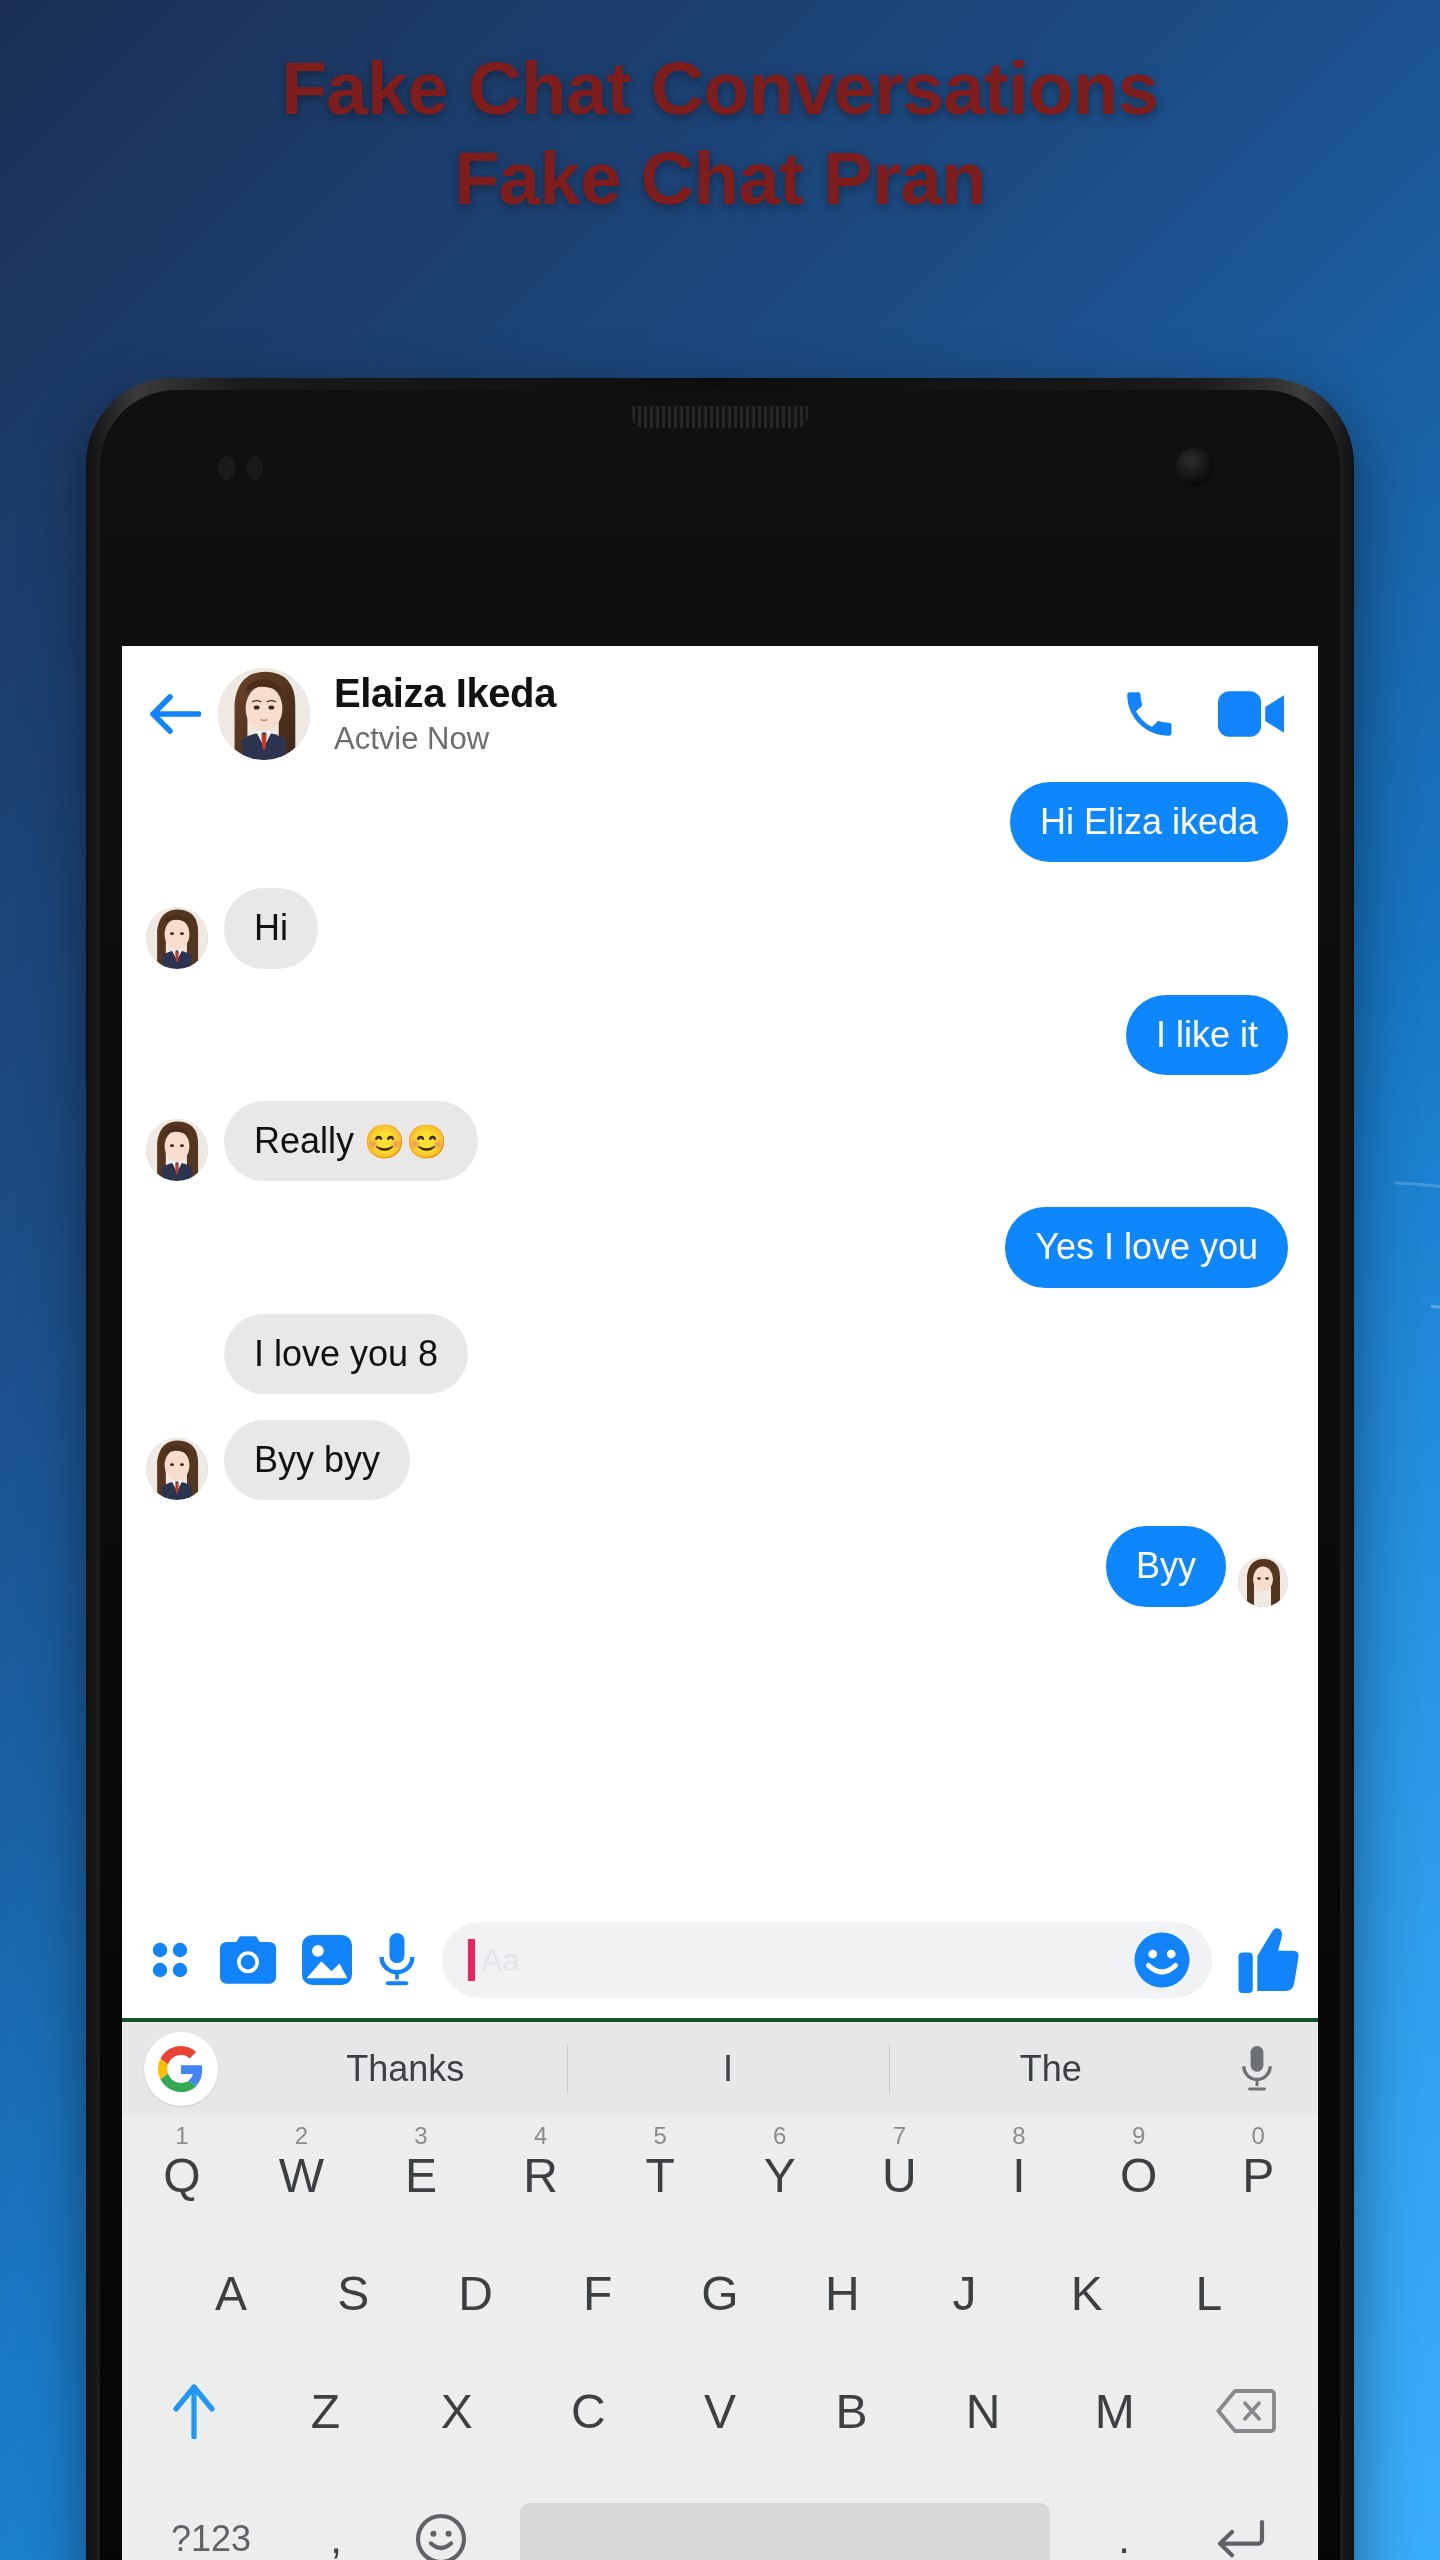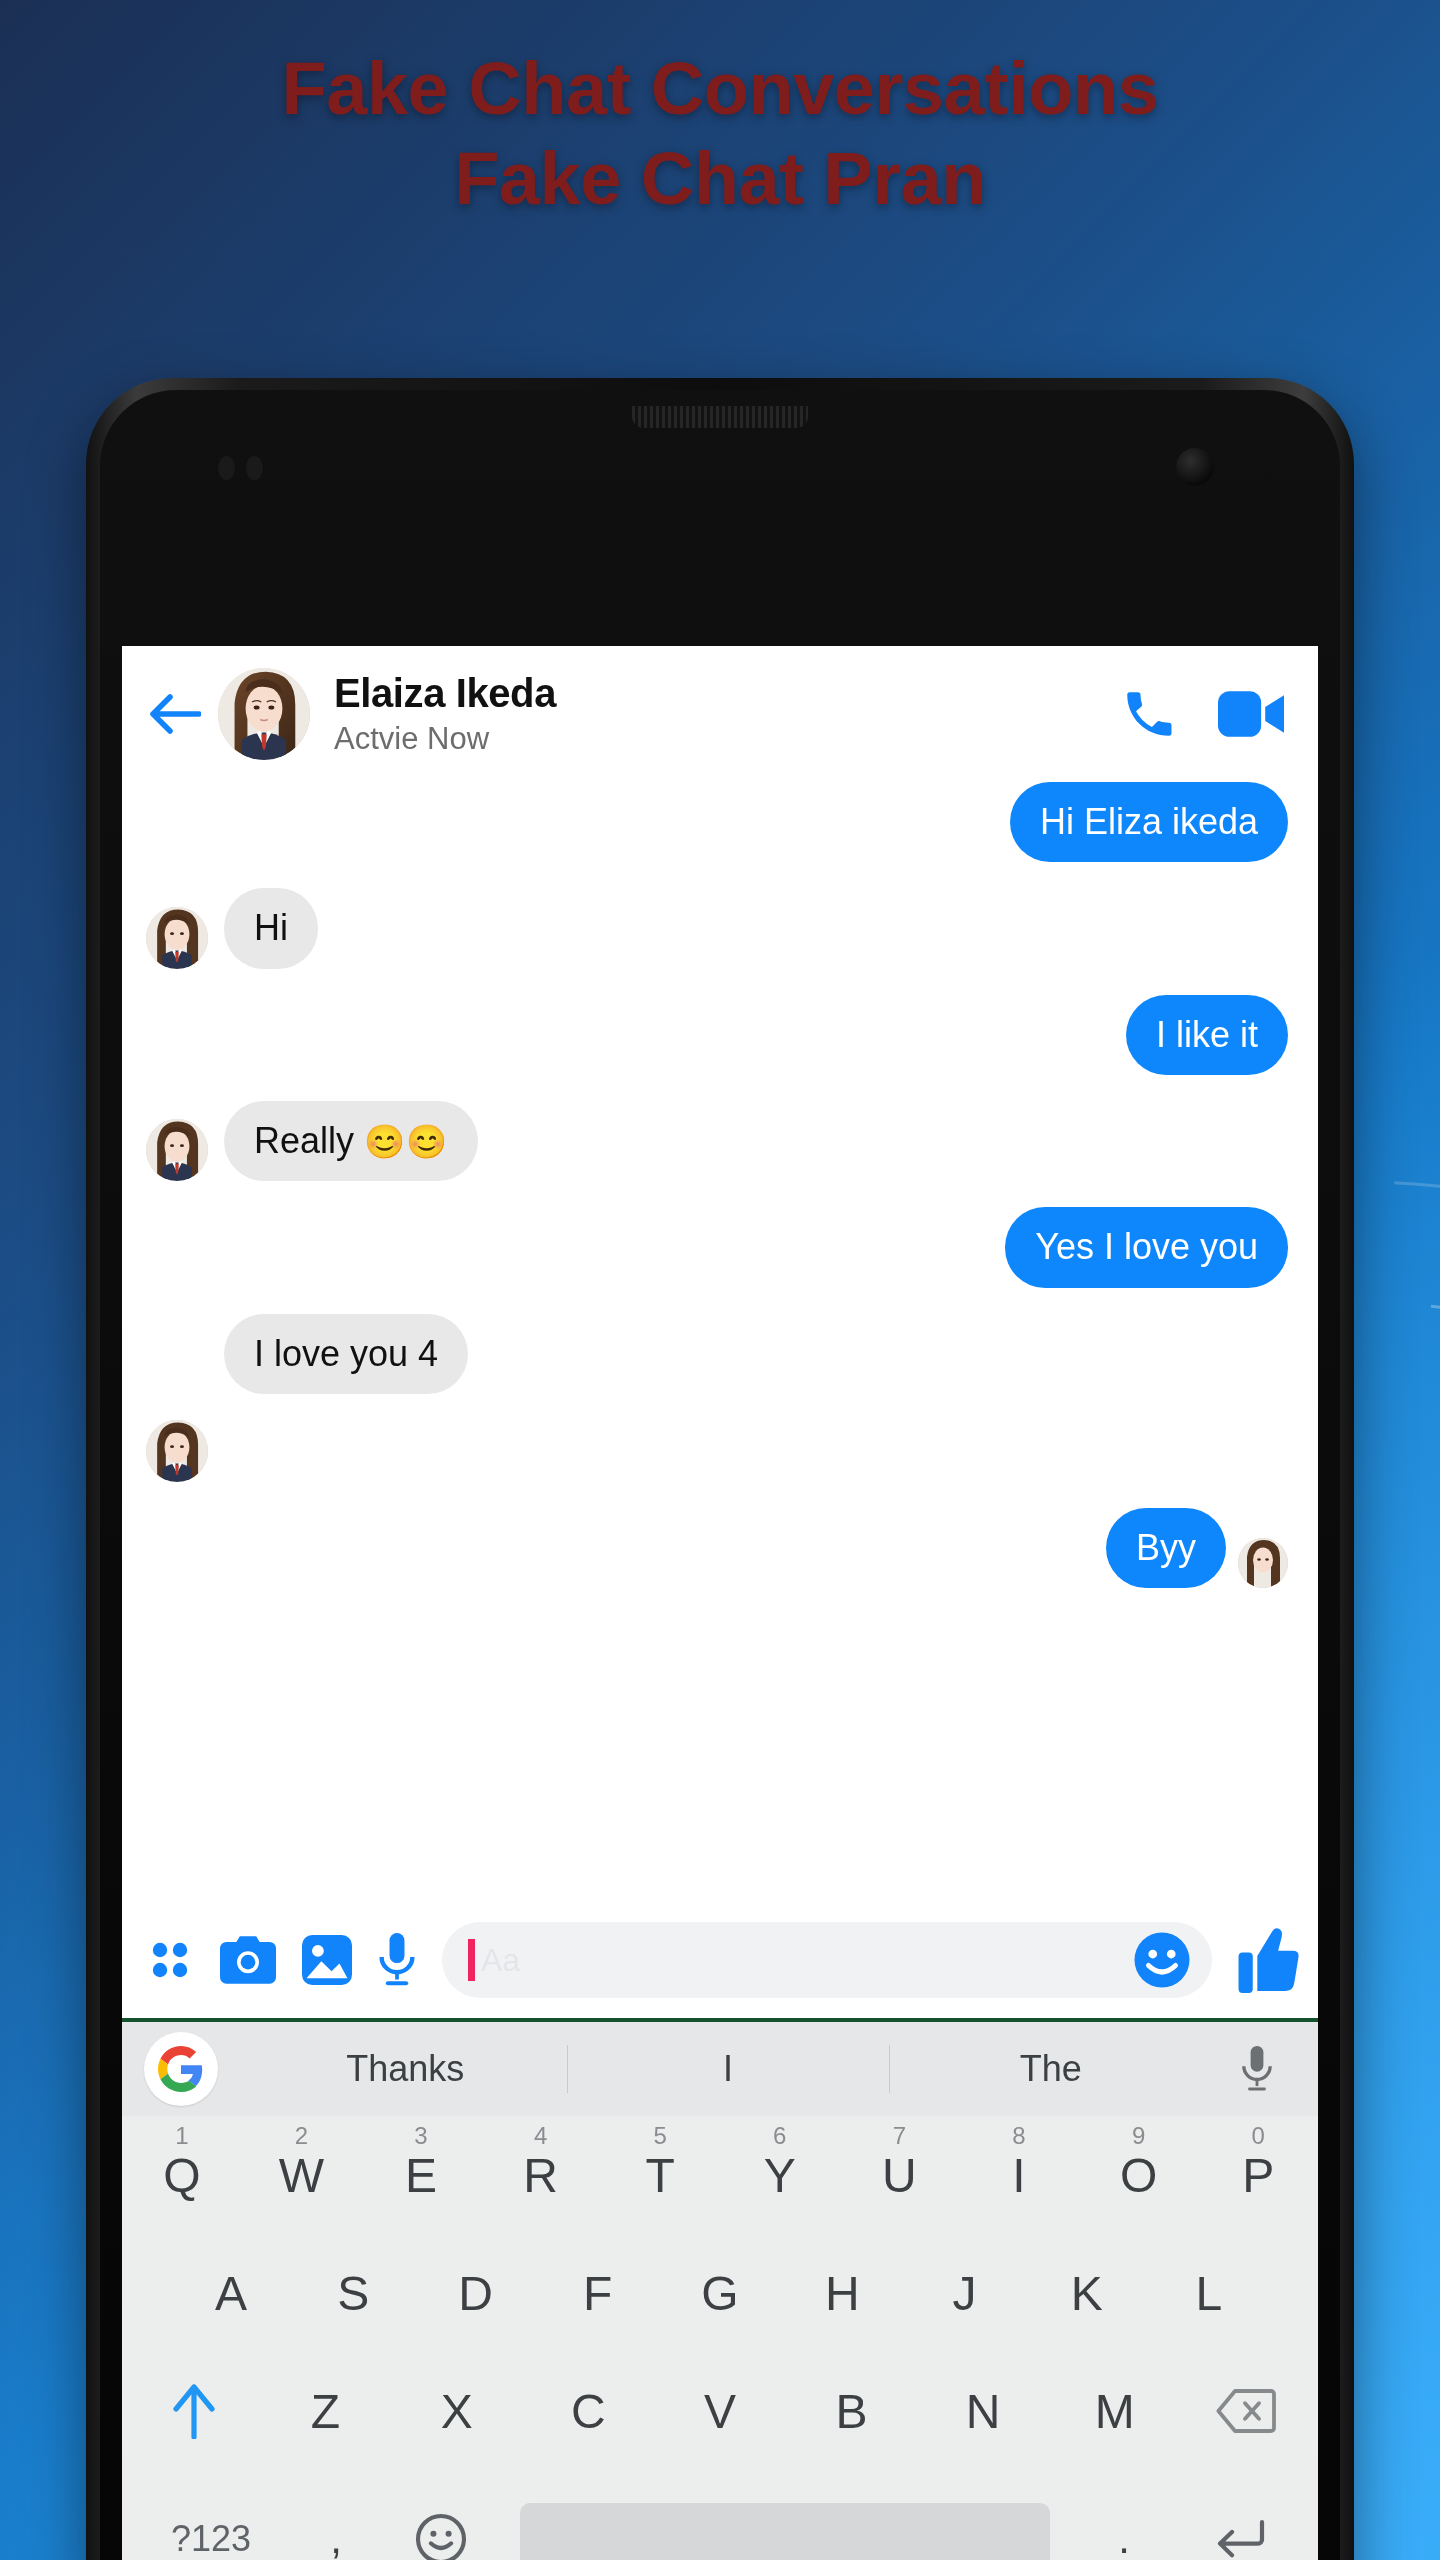--- a/index.html
+++ b/index.html
@@ -271,39 +271,40 @@
           </div>
           <div class="bubble you"><span>Really </span><span class="emoji">😊😊</span></div>
         </div>
 
         <div class="row me">
           <div class="bubble me">Yes I love you</div>
         </div>
 
         <div class="row you">
           <div class="avatar msg-avatar spacer"></div>
-          <div class="bubble you">I love you 4</div>
+          <div class="bubble you">I love you 8</div>
         </div>
 
         <div class="row you">
           <div class="avatar msg-avatar">
             <svg viewBox="0 0 100 100">
               <g clip-path="url(#cc)">
                 <rect width="100" height="100" fill="#efe9e4"></rect>
                 <path d="M18 38 Q22 4 52 4 Q84 5 84 40 L84 100 L66 100 L66 46 L32 46 L32 100 L18 100 Z" fill="#54351f"></path>
                 <ellipse cx="50" cy="44" rx="20" ry="25" fill="#f6ddcd"></ellipse>
                 <path d="M30 26 Q50 14 70 28 Q70 16 50 12 Q30 14 30 26 Z" fill="#4a2e1b"></path>
                 <ellipse cx="42" cy="43" rx="3.2" ry="2.2" fill="#3a2418"></ellipse>
                 <ellipse cx="58" cy="43" rx="3.2" ry="2.2" fill="#3a2418"></ellipse>
                 <path d="M26 100 L26 78 Q38 70 50 70 Q62 70 74 78 L74 100 Z" fill="#2b3550"></path>
                 <path d="M42 70 L50 86 L58 70 L54 68 L50 76 L46 68 Z" fill="#fff"></path>
                 <path d="M47 72 L53 72 L52 86 L50 90 L48 86 Z" fill="#c0392b"></path>
               </g>
             </svg>
           </div>
+          <div class="bubble you">Byy byy</div>
         </div>
 
         <div class="row me">
           <div class="bubble me">Byy</div>
           <div class="tail-avatar">
             <svg viewBox="0 0 100 100">
               <g clip-path="url(#cc)">
                 <rect width="100" height="100" fill="#efe9e4"></rect>
                 <path d="M18 38 Q22 4 52 4 Q84 5 84 40 L84 100 L66 100 L66 46 L32 46 L32 100 L18 100 Z" fill="#54351f"></path>
                 <ellipse cx="50" cy="44" rx="20" ry="25" fill="#f6ddcd"></ellipse>

